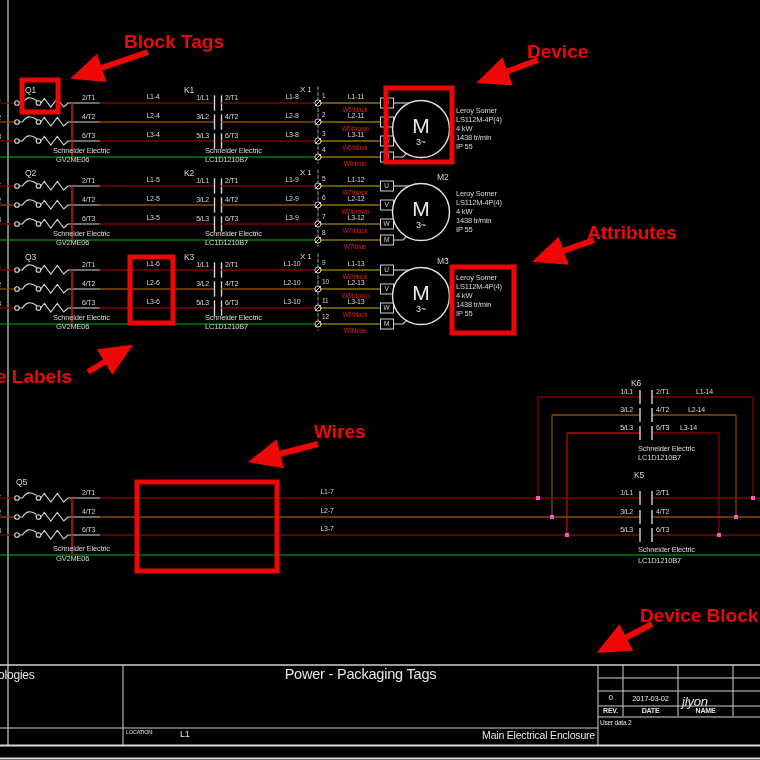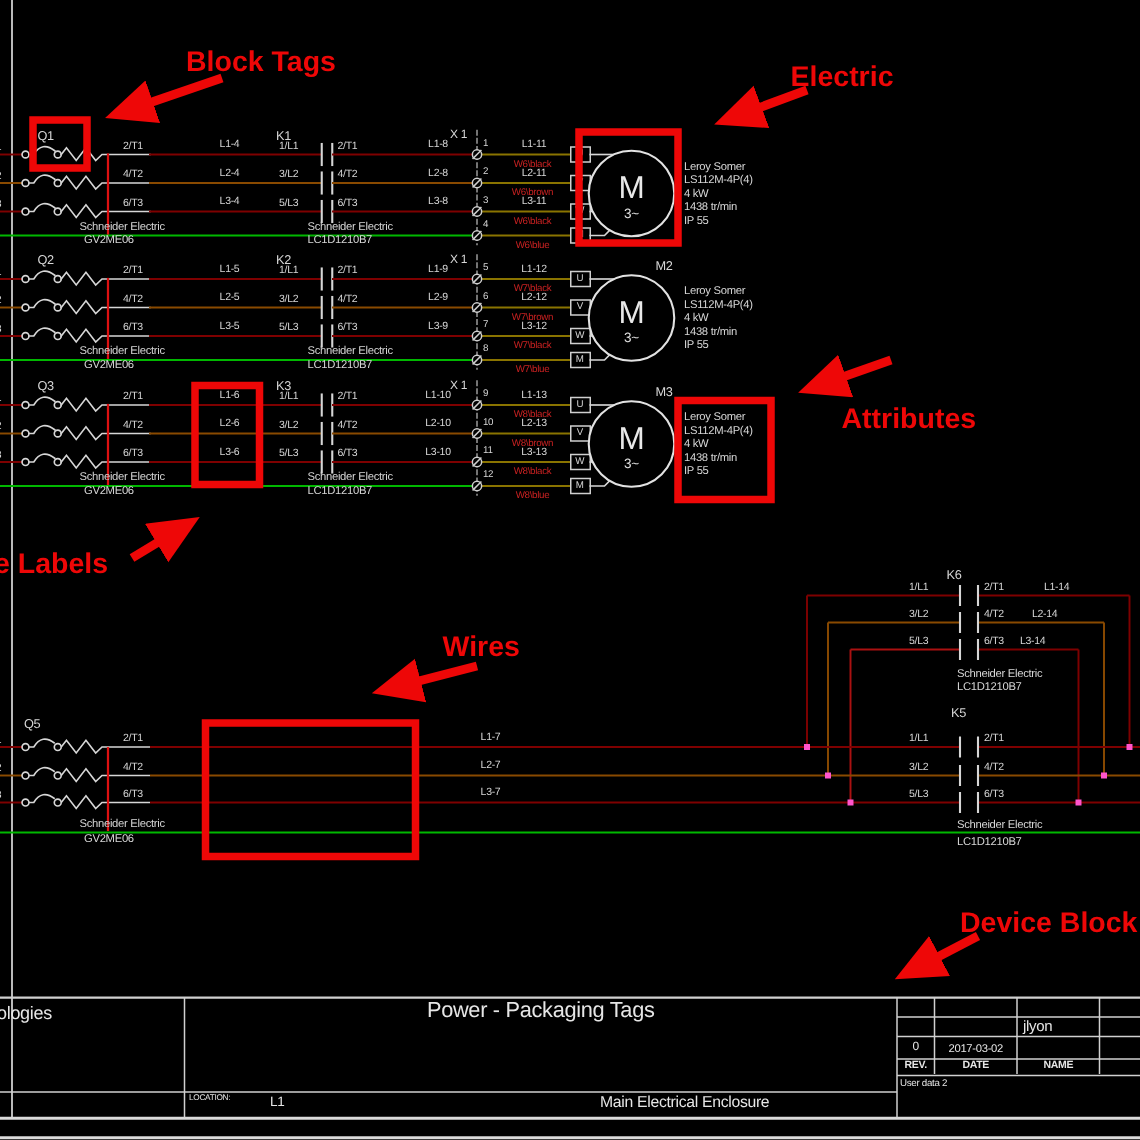--- a/index.html
+++ b/index.html
@@ -1,21 +1,21 @@
 <!DOCTYPE html>
 <html><head>
 <meta charset="utf-8">
 <style>
   html,body{margin:0;padding:0;background:#000;}
   #stage{position:relative;width:760px;height:760px;background:#000;overflow:hidden;
          font-family:"Liberation Sans",sans-serif;}
   svg{position:absolute;left:0;top:0;}
   .lbl{position:absolute;color:#d6d6d6;font-size:7px;line-height:1.1;white-space:nowrap;letter-spacing:-0.2px;}
   .c{text-align:center;}
-  .r{text-align:left;}
+  .r{text-align:right;}
   .red{color:#c92121;font-size:6.5px;}
   .tag{font-size:8.5px;}
   .mfr{font-size:7.5px;}
   .big{font-size:21px;color:#e8e8e8;}
   .sub{font-size:9px;color:#e0e0e0;}
   .ann{position:absolute;color:#ee0707;font-weight:bold;font-size:19px;white-space:nowrap;}
   .tb{color:#e6e6e6;}
   .rowl{position:absolute;left:0;width:760px;height:0;overflow:visible;}
 </style>
 </head>
@@ -224,31 +224,31 @@
     <span class="lbl mfr" style="left:53px;top:545px;">Schneider Electric</span>
     <span class="lbl mfr" style="left:56px;top:555px;">GV2ME06</span>
 
     <span class="lbl tb" style="left:-2px;top:669px;font-size:12px;">ologies</span>
     <span class="lbl tb c" style="left:123px;top:667px;width:475px;font-size:14.5px;">Power - Packaging Tags</span>
     <span class="lbl tb" style="left:126px;top:729px;font-size:5.5px;">LOCATION:</span>
     <span class="lbl tb" style="left:180px;top:730px;font-size:9px;">L1</span>
     <span class="lbl tb r" style="left:400px;top:730px;width:195px;font-size:10.5px;">Main Electrical Enclosure</span>
     <span class="lbl tb c" style="left:598px;top:694px;width:25px;font-size:8px;">0</span>
     <span class="lbl tb c" style="left:623px;top:695px;width:55px;font-size:7.5px;">2017-03-02</span>
-    <span class="lbl tb" style="left:682px;top:679px;font-size:10px;">jlyon</span>
+    <span class="lbl tb" style="left:682px;top:695px;font-size:13px;font-style:italic;">jlyon</span>
     <span class="lbl tb c" style="left:598px;top:707px;width:25px;font-size:7px;font-weight:bold;">REV.</span>
     <span class="lbl tb c" style="left:623px;top:707px;width:55px;font-size:7px;font-weight:bold;">DATE</span>
     <span class="lbl tb c" style="left:678px;top:707px;width:55px;font-size:7px;font-weight:bold;">NAME</span>
     <span class="lbl tb" style="left:600px;top:719px;font-size:6.5px;">User data 2</span>
 
     <span class="ann" style="left:124px;top:31px;">Block Tags</span>
-    <span class="ann" style="left:527px;top:41px;">Electric</span>
-    <span class="ann" style="left:561px;top:222px;margin-top:47px;">Attributes</span>
+    <span class="ann" style="left:527px;top:41px;">Device</span>
+    <span class="ann" style="left:587px;top:222px;">Attributes</span>
     <span class="ann" style="left:-4px;top:366px;">e Labels</span>
-    <span class="ann" style="left:295px;top:421px;">Wires</span>
+    <span class="ann" style="left:314px;top:421px;">Wires</span>
     <span class="ann" style="left:640px;top:605px;">Device Block</span>
 
     <div id="rows-host">
     <div class="rowl" style="top: 103px;">
       <span class="lbl" style="left:-12px;top:-8px;">1/L1</span>
       <span class="lbl" style="left:-12px;top:11px;">3/L2</span>
       <span class="lbl" style="left:-12px;top:30px;">5/L3</span>
       <span class="lbl tag" style="left:25px;top:-17px;">Q1</span>
       <span class="lbl" style="left:82px;top:-9px;">2/T1</span>
       <span class="lbl" style="left:82px;top:10px;">4/T2</span>

